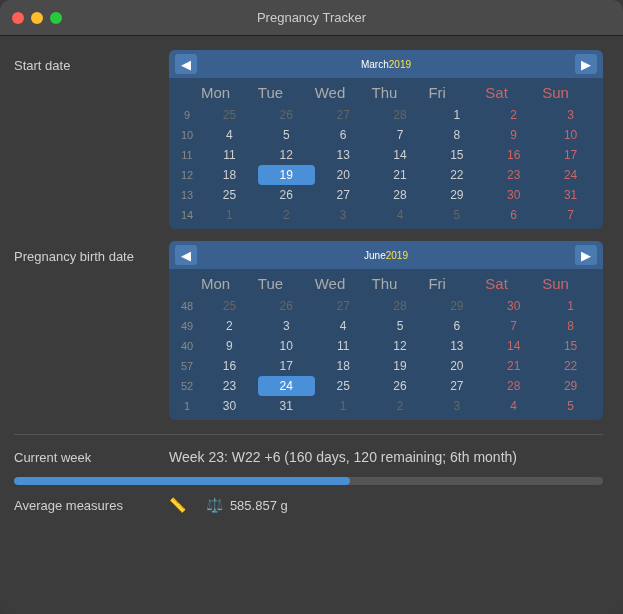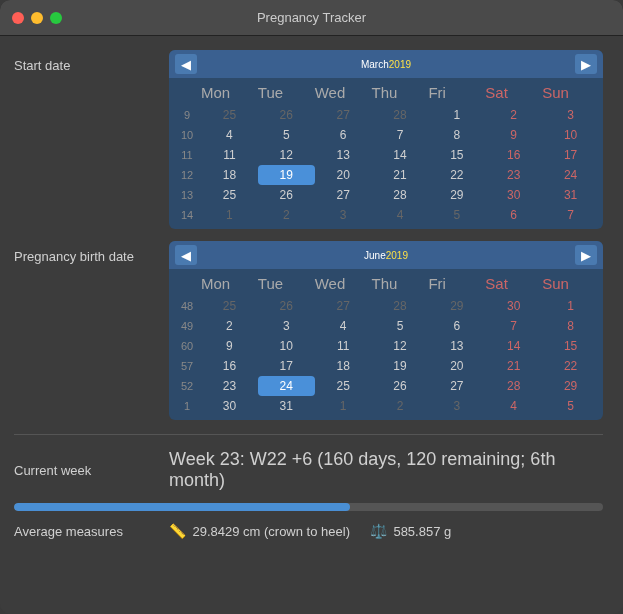--- a/index.html
+++ b/index.html
@@ -151,21 +151,21 @@
       gap: 10px;
     }
     .info-label {
       color: #d0d0d0;
       font-size: 13px;
       font-weight: 500;
       min-width: 145px;
     }
     .info-value {
       color: #d0d0d0;
-      font-size: 18px;
+      font-size: 14px;
       flex: 1;
     }
     .progress-bar-container {
       flex: 1;
       height: 8px;
       background: #555;
       border-radius: 4px;
       overflow: hidden;
     }
     .progress-bar-fill {
@@ -330,21 +330,21 @@
             <div class="cal-week-num">49</div>
             <div class="cal-cell">2</div>
             <div class="cal-cell">3</div>
             <div class="cal-cell">4</div>
             <div class="cal-cell">5</div>
             <div class="cal-cell">6</div>
             <div class="cal-cell sat">7</div>
             <div class="cal-cell sun">8</div>
           </div>
           <div class="cal-row">
-            <div class="cal-week-num">60</div>
+            <div class="cal-week-num">40</div>
             <div class="cal-cell">9</div>
             <div class="cal-cell">10</div>
             <div class="cal-cell">11</div>
             <div class="cal-cell">12</div>
             <div class="cal-cell">13</div>
             <div class="cal-cell sat">14</div>
             <div class="cal-cell sun">15</div>
           </div>
           <div class="cal-row">
             <div class="cal-week-num">57</div>
@@ -391,21 +391,20 @@
     <div class="progress-bar-container">
       <div class="progress-bar-fill" id="progress-fill" style="width: 57%;"></div>
     </div>
   </div>
 
   <div class="info-row">
     <div class="info-label">Average measures</div>
     <div class="measures-row">
       <div class="measure-item">
         <span class="measure-icon">📏</span>
-        <span>29.8429 cm (crown to heel)</span>
       </div>
       <div class="measure-item">
         <span class="measure-icon">⚖️</span>
         <span>585.857 g</span>
       </div>
     </div>
   </div>
 
 </div>
 

